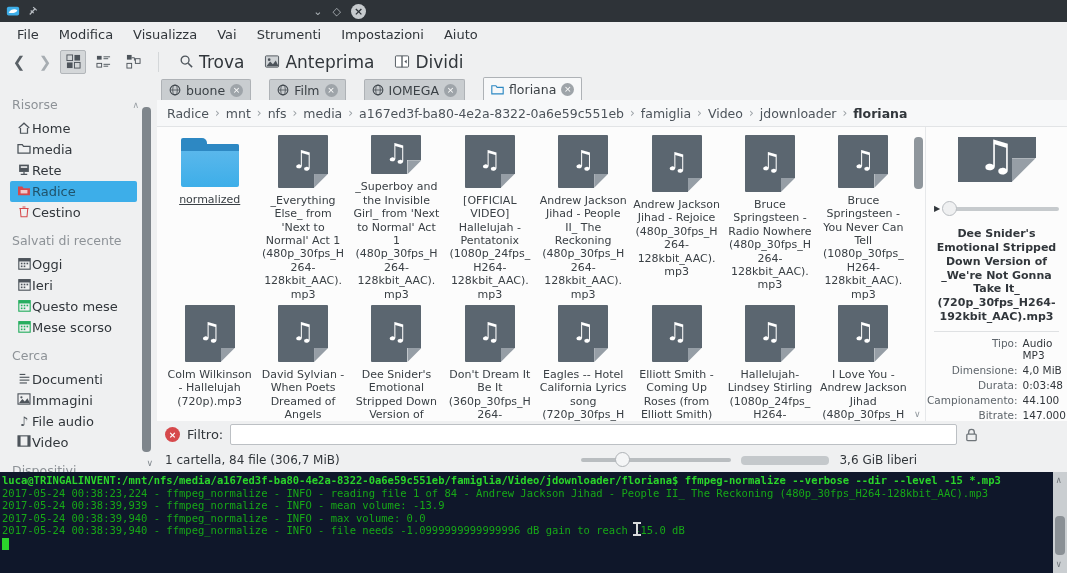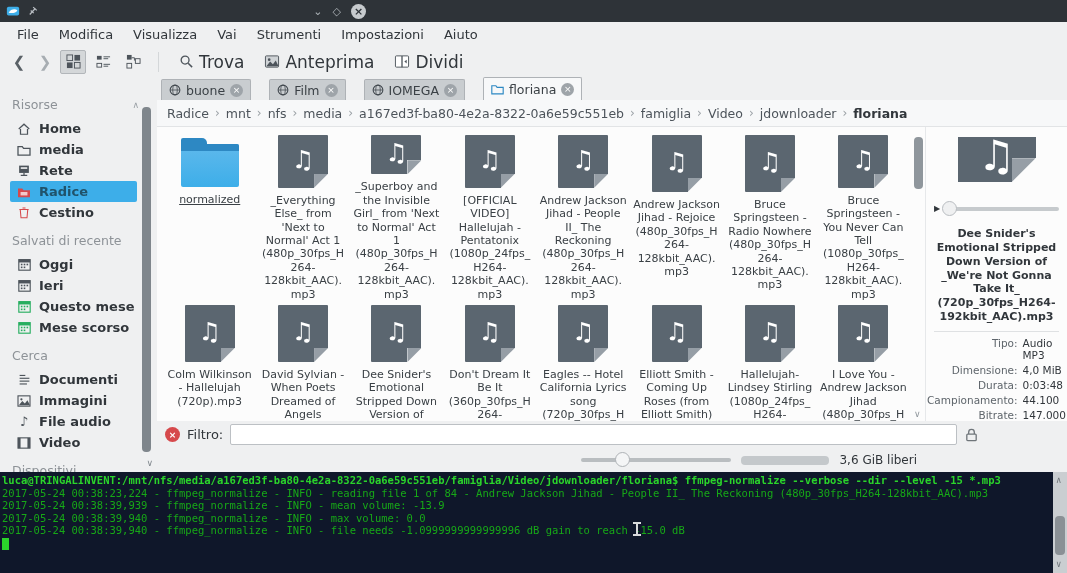--- a/index.html
+++ b/index.html
@@ -34,22 +34,22 @@
 
   
   .bodyrow { flex:1 1 auto; display:flex; min-height:0; }
 
   
   .sidebar { width:157px; flex:0 0 auto; background:#eff0f1; padding:10px 0 0 10px; position:relative;
     overflow:hidden; font-size:13px; }
   .side-section-title { color:#8d9297; font-size:12.5px; margin:10px 0 6px 2px; display:flex; align-items:center; }
   .side-section-title:first-child { margin-top:2px; }
   .side-sec-chevron { margin-left:auto; margin-right:18px; color:#9aa0a5; font-size:9px; }
-  .side-item { display:flex; align-items:center; gap:7px; padding:3px 4px 3px 6px; margin-right:20px;
-    border-radius:2px; white-space:nowrap;font-weight:bold; }
+  .side-item { display:flex; align-items:flex-start; padding:3px 4px 3px 6px; margin-right:20px;
+    border-radius:2px; white-space:nowrap; }
   .side-item.selected { background:#3daee9; color:#20536b; }
   .side-item .icon { width:16px; flex:0 0 auto; font-size:13px; }
   .sidebar-scroll { position:absolute; right:6px; top:12px; bottom:20px; width:9px; }
   .sidebar-thumb { position:absolute; top:18px; bottom:0; width:9px; background:#7f868c; border-radius:4px; }
   .sidebar-downarrow { position:absolute; right:4px; bottom:4px; color:#7f868c; font-size:9px; }
 
   
   .maincol { flex:1 1 auto; display:flex; flex-direction:column; min-width:0; }
 
   .tabbar { height:23px; display:flex; align-items:flex-end; gap:18px; padding-left:4px; flex:0 0 auto; }
@@ -640,20 +640,21 @@
         <input class="filter-input" value="" style="">
         <span class="icon lock-btn" id="ic-lock">
             <svg width="15" height="16" viewBox="0 0 16 16">
               <rect x="3" y="7" width="10" height="7" rx="1" fill="none" stroke="#6f757a" stroke-width="1.4"></rect>
               <path d="M5 7V5a3 3 0 0 1 6 0v2" fill="none" stroke="#6f757a" stroke-width="1.4"></path>
             </svg>
           </span>
       </div>
 
       <div class="statusbar">
+        <span class="status-summary">1 cartella, 84 file (306,7 MiB)</span>
         <span class="status-spacer"></span>
         <span class="zoom-slider">
           <span class="zoom-fill" id="zoomfill" style="width: 27%;"></span>
           <span class="zoom-handle" id="zoomhandle" style="left: calc(27% - 7px);"></span>
         </span>
         <span class="capacity"><span class="capacity-fill" id="capfill" style="width: 45%;"></span></span>
         <span class="free-label">3,6 GiB liberi</span>
       </div>
     </div>
   </div>

